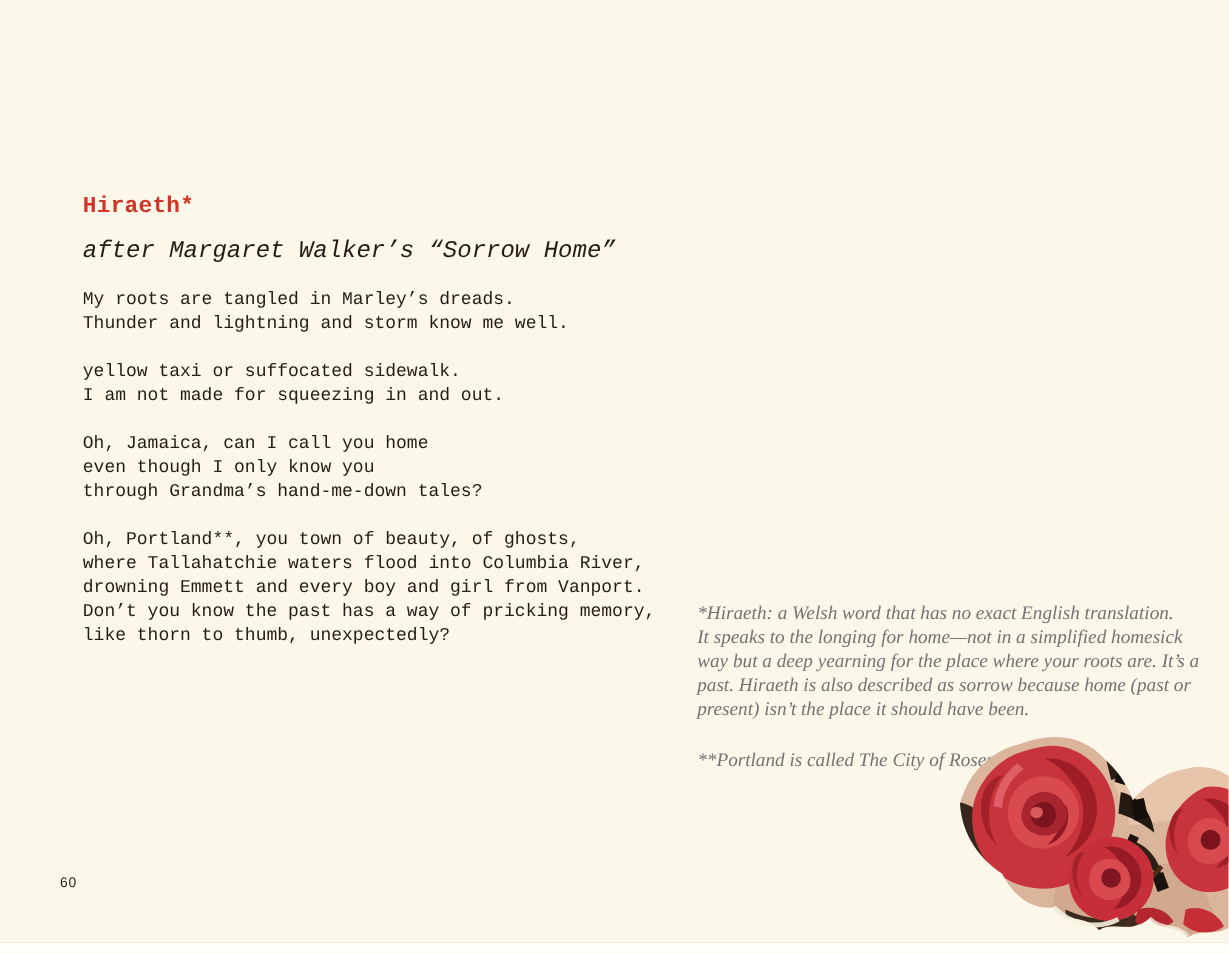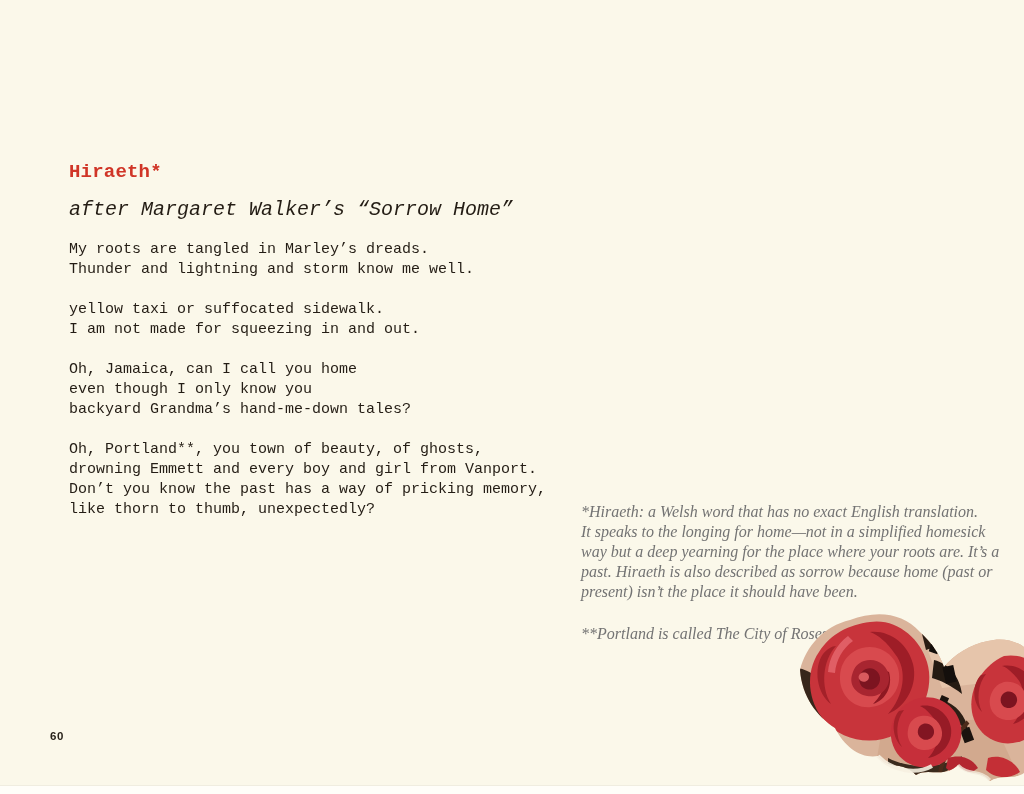--- a/index.html
+++ b/index.html
@@ -17,21 +17,21 @@
 
   
   .footnote-block{position:absolute;left:581px;top:502px;color:#737373;
                   font-style:italic;font-size:16px;line-height:20px;}
   .fn-line{display:block;white-space:nowrap;}
   .fn-portland{display:block;margin-top:22px;white-space:nowrap;}
 
   
   .page-number{position:absolute;left:50px;top:730px;
                font-family:"Liberation Sans","DejaVu Sans",sans-serif;
-               font-weight:700;font-size:11.5px;letter-spacing:.6px;color:#2a241b;}
+               font-weight:400;font-size:11.5px;letter-spacing:.6px;color:#2a241b;}
 
   
   .roses{position:absolute;right:0;bottom:6px;width:232px;height:180px;display:block;}
 
   
   .bottom-strip{position:absolute;left:0;bottom:0;width:1024px;height:8px;
                 background:#fffef9;border-top:1px solid #f0ede0;z-index:5;}
 </style>
 </head>
 <body>
@@ -46,24 +46,25 @@
       <span class="line">My roots are tangled in Marley’s dreads.</span>
       <span class="line">Thunder and lightning and storm know me well.</span>
     </div>
     <div class="stanza">
       <span class="line">yellow taxi or suffocated sidewalk.</span>
       <span class="line">I am not made for squeezing in and out.</span>
     </div>
     <div class="stanza">
       <span class="line">Oh, Jamaica, can I call you home</span>
       <span class="line">even though I only know you</span>
-      <span class="line">backyard Grandma’s hand-me-down tales?</span>
+      <span class="line">through Grandma’s hand-me-down tales?</span>
     </div>
     <div class="stanza">
       <span class="line">Oh, Portland**, you town of beauty, of ghosts,</span>
+      <span class="line">where Tallahatchie waters flood into Columbia River,</span>
       <span class="line">drowning Emmett and every boy and girl from Vanport.</span>
       <span class="line">Don’t you know the past has a way of pricking memory,</span>
       <span class="line">like thorn to thumb, unexpectedly?</span>
     </div>
   </div>
 
   <div class="footnote-block">
     <span class="fn-line">*Hiraeth: a Welsh word that has no exact English translation.</span>
     <span class="fn-line">It speaks to the longing for home—not in a simplified homesick</span>
     <span class="fn-line">way but a deep yearning for the place where your roots are. It’s a</span>

